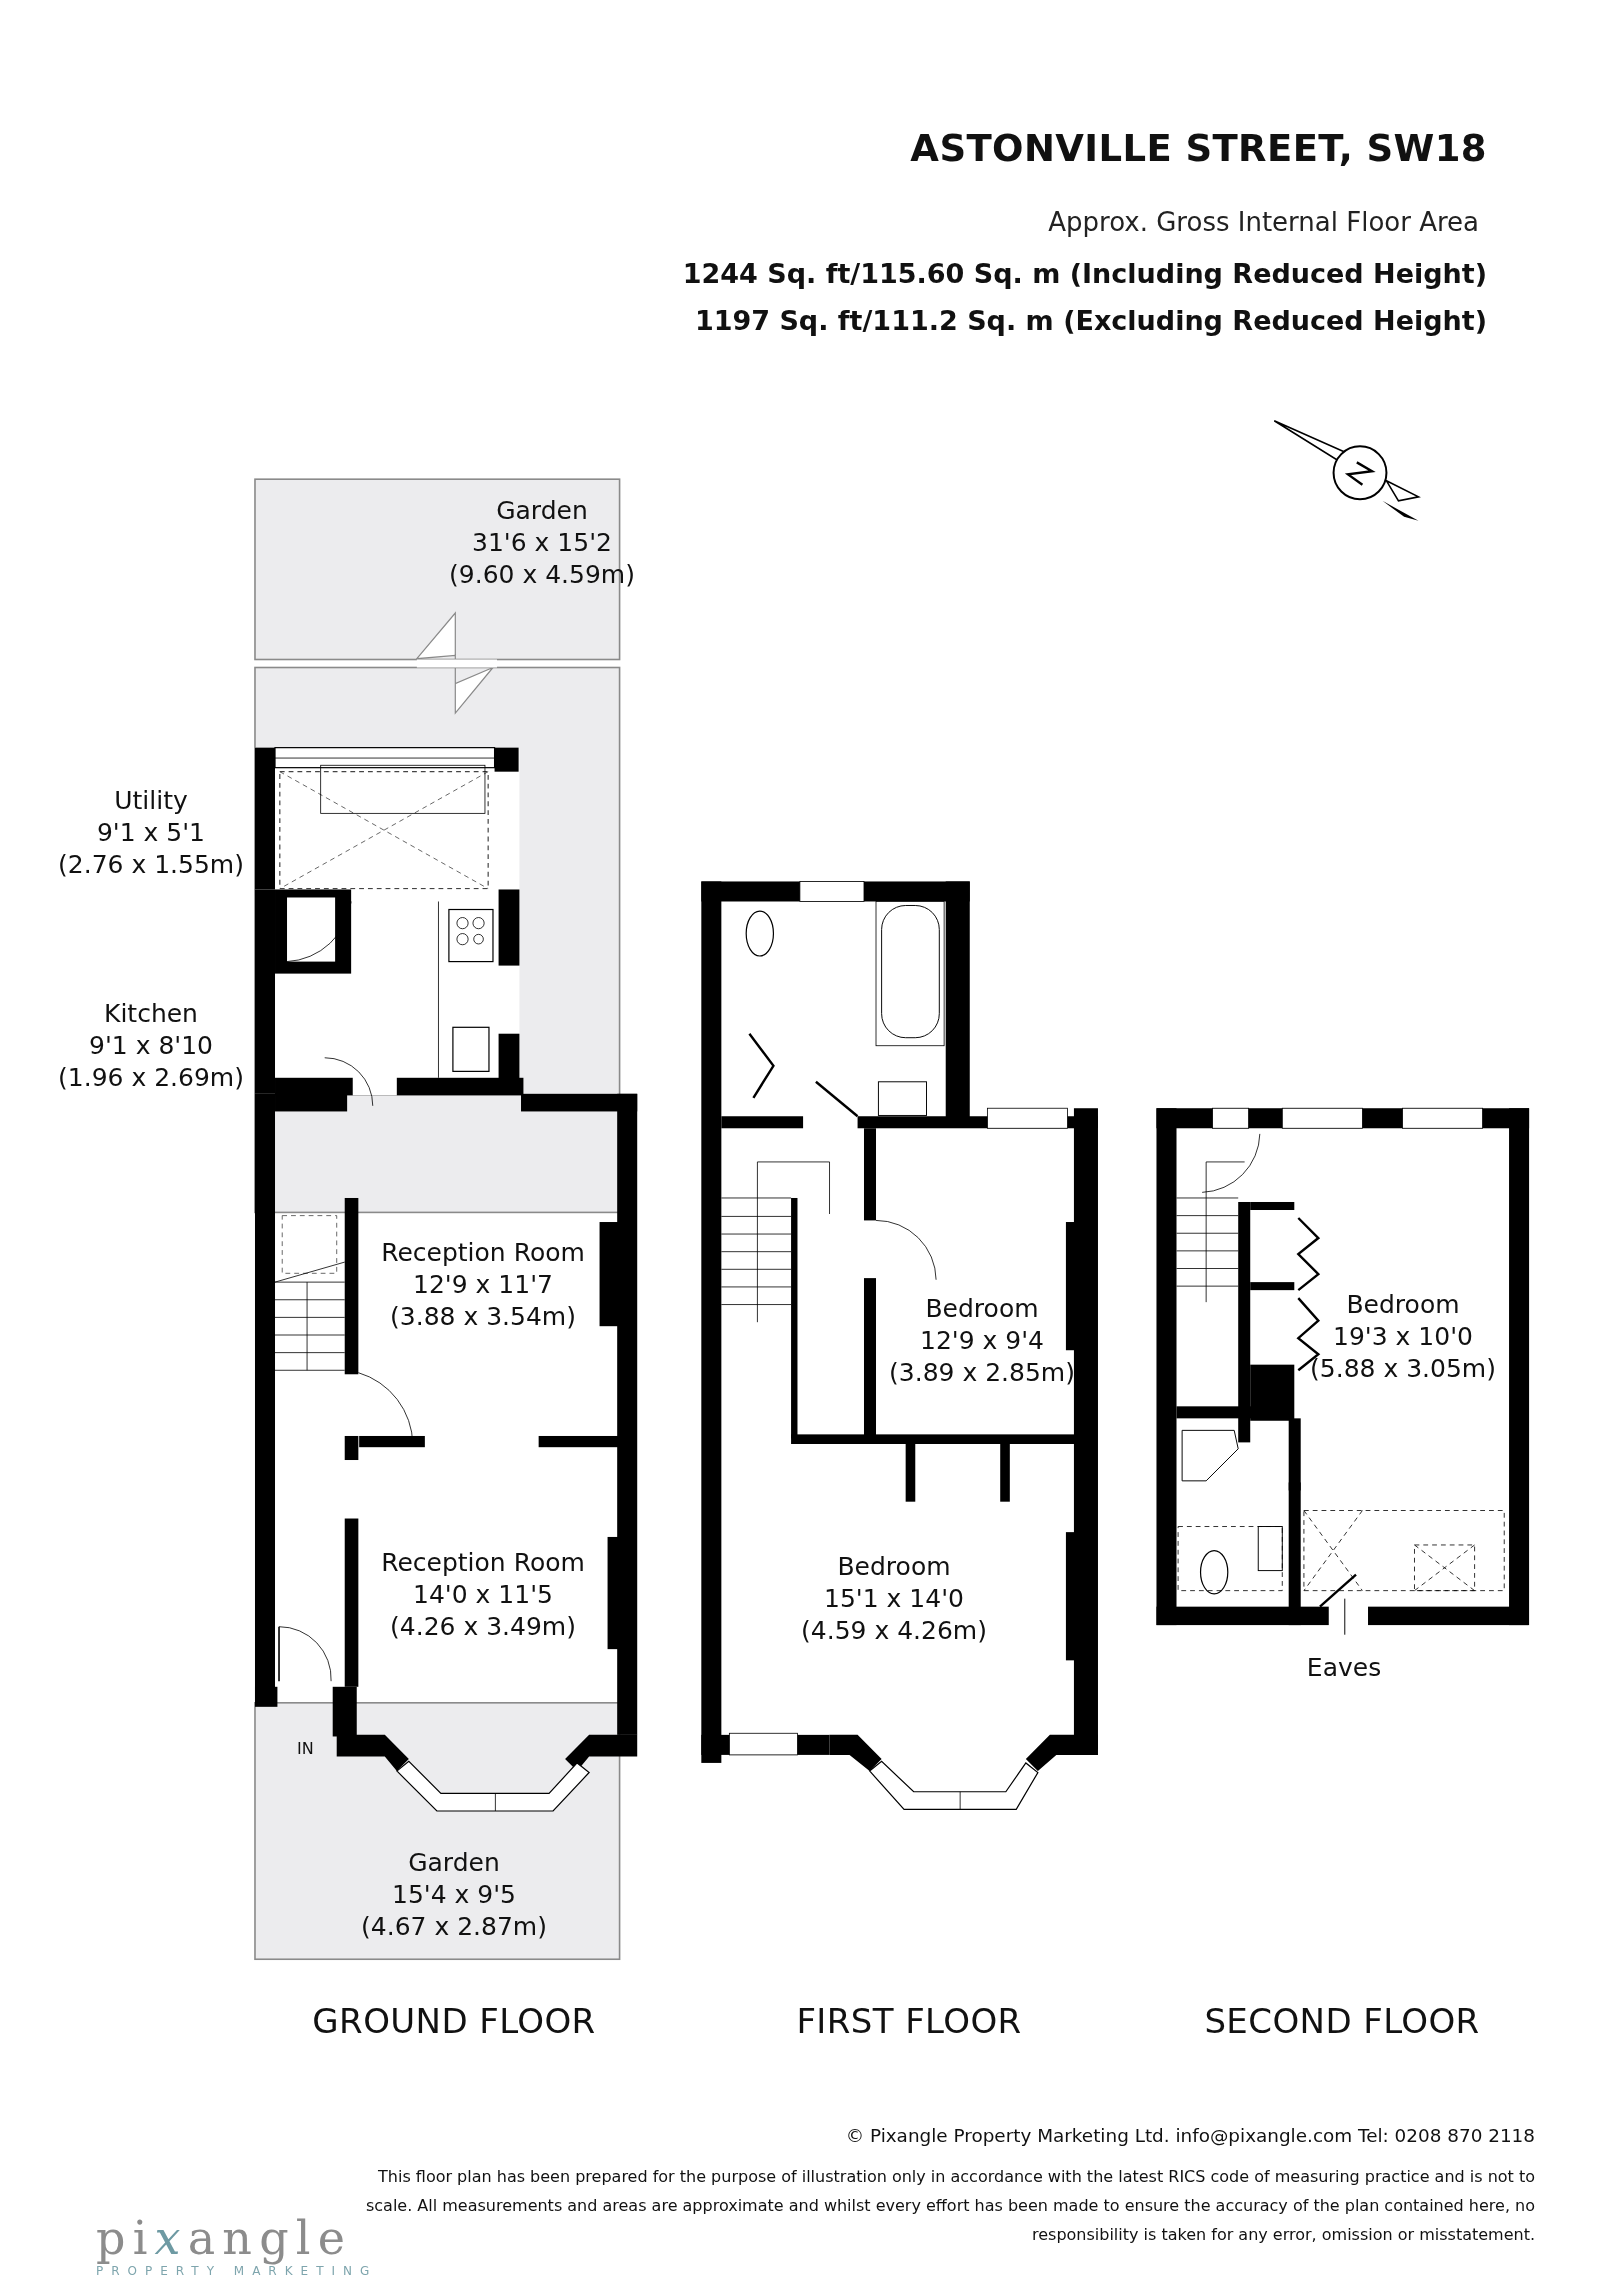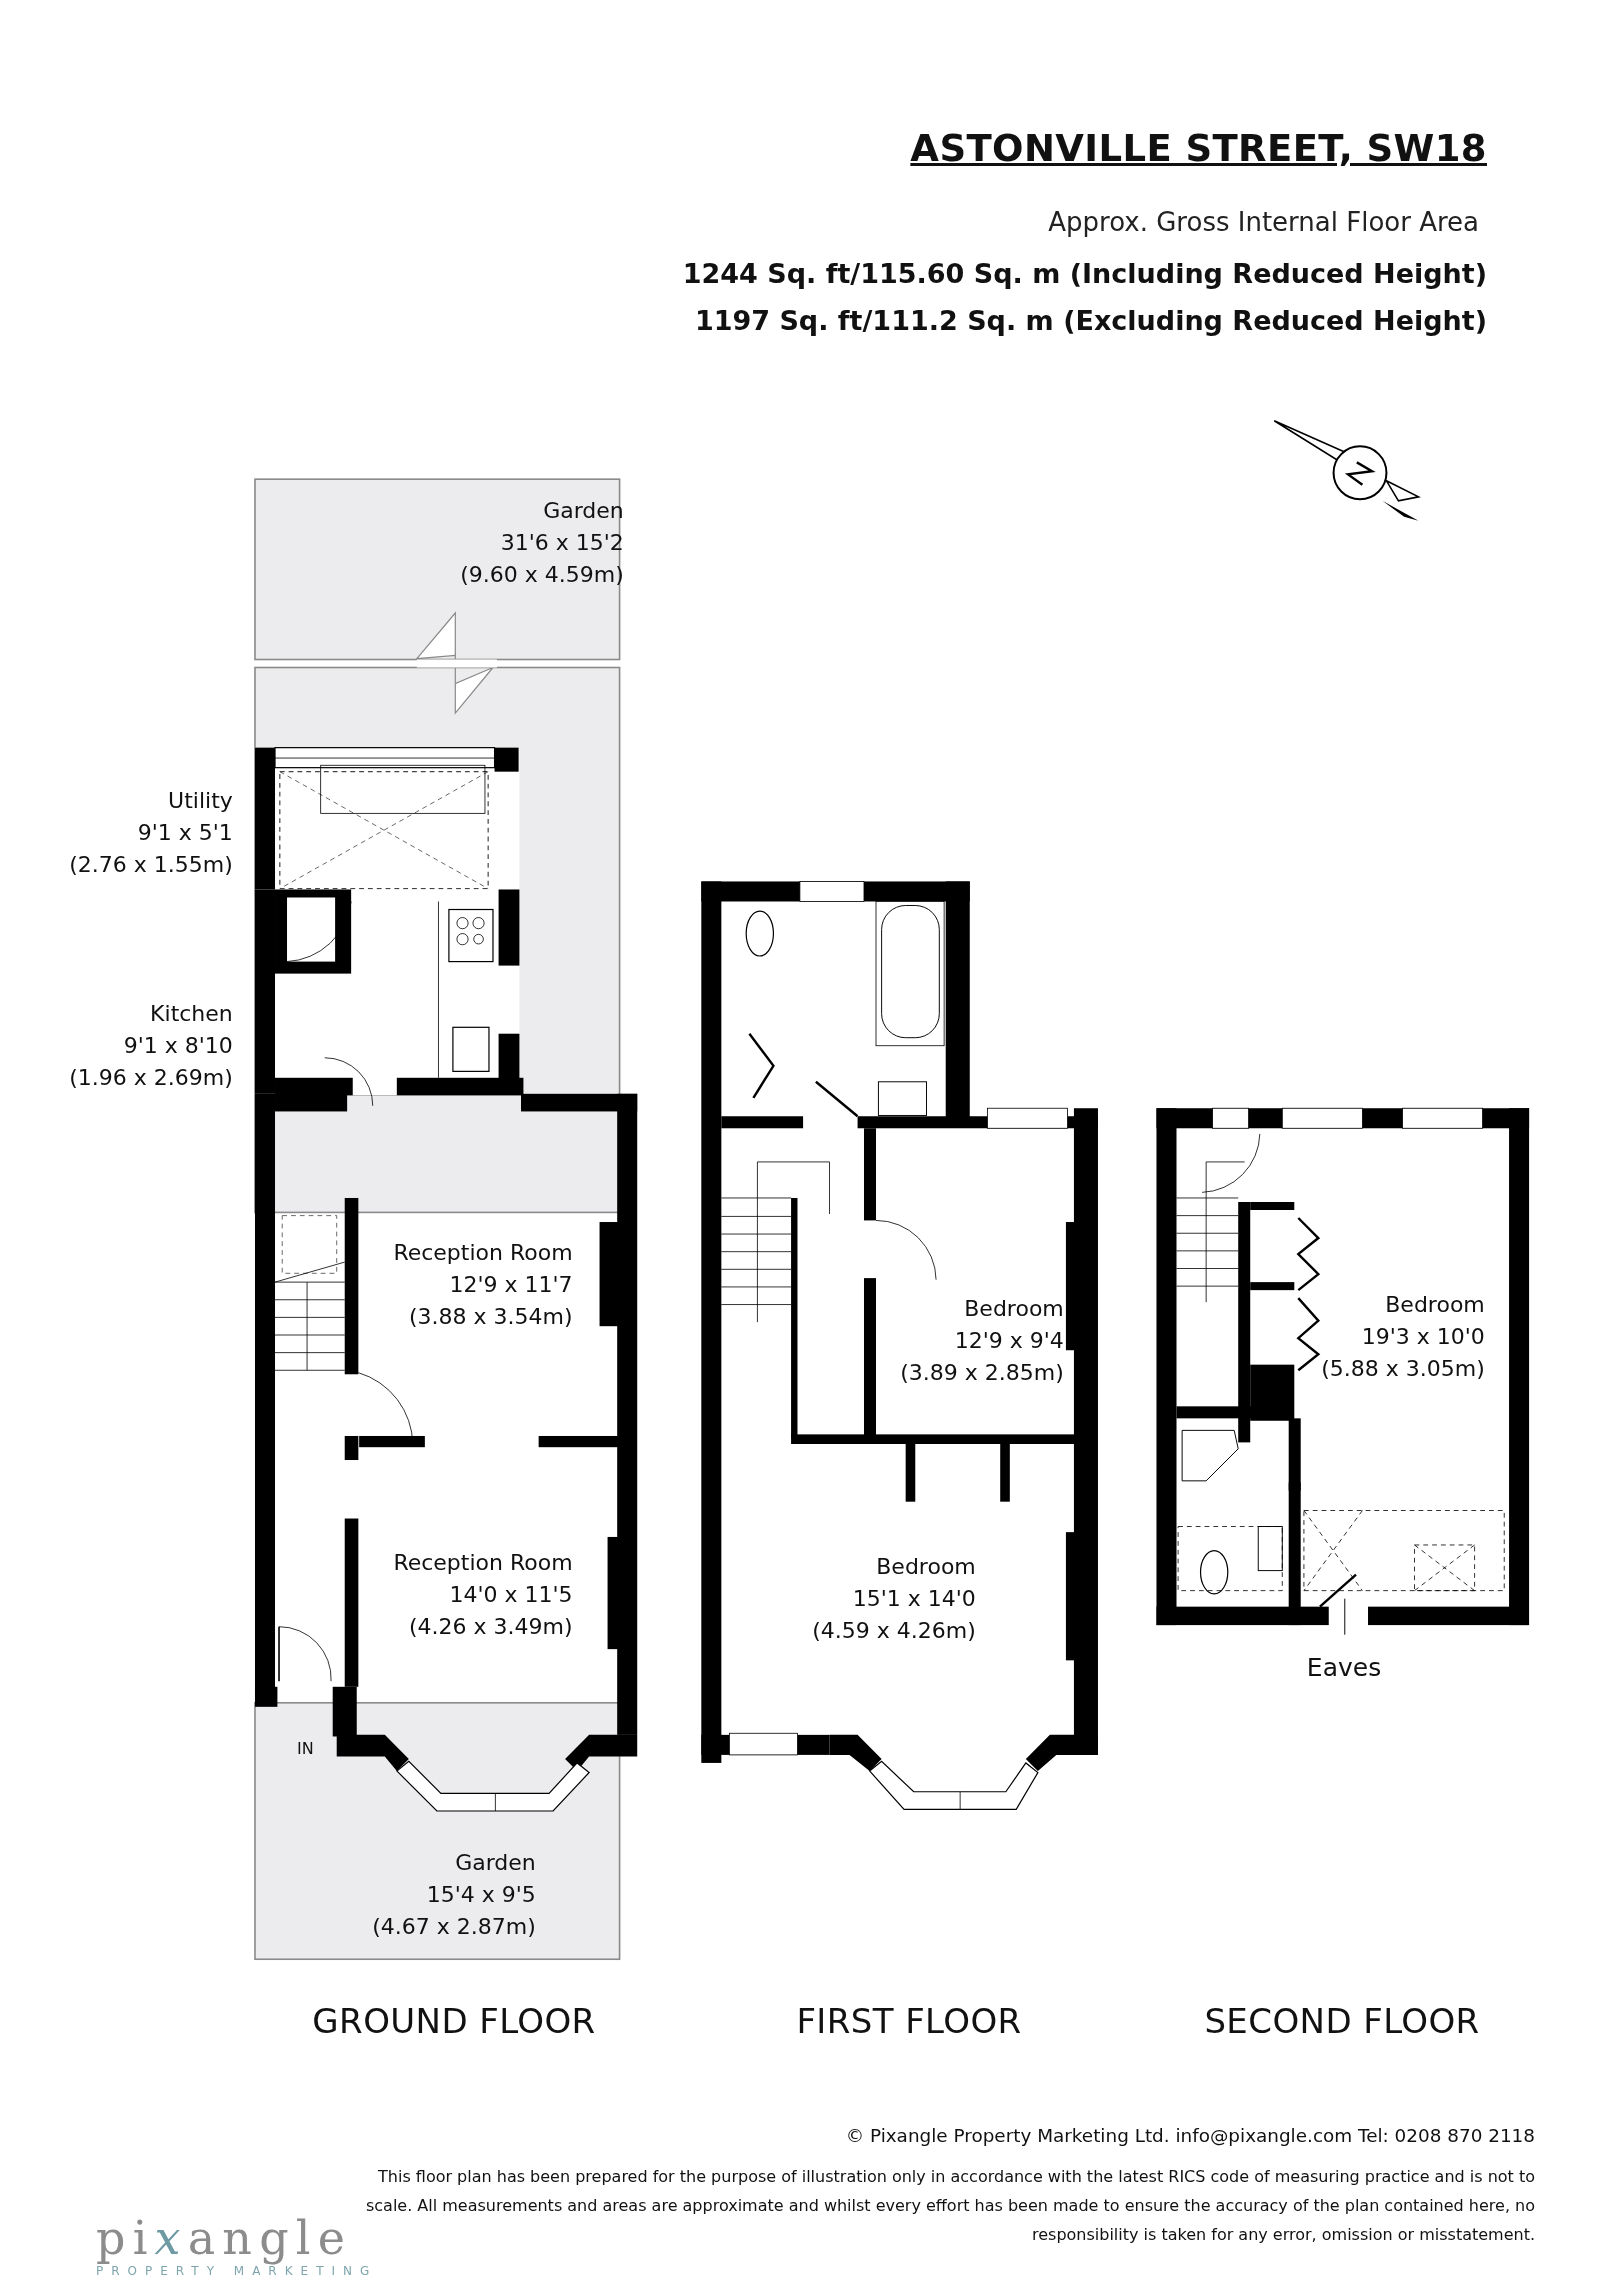--- a/index.html
+++ b/index.html
@@ -1,25 +1,25 @@
 <!DOCTYPE html>
 <html style="font-size:13px"><head>
 <meta charset="utf-8">
 <style>
   html, body { margin: 0; padding: 0; background: #ffffff; }
   body { width: 1623px; height: 2295px; position: relative; overflow: hidden;
          font-family: "DejaVu Sans", "Liberation Sans", sans-serif; color: #111; }
   .abs { position: absolute; }
-  .title { right: 136px; top: 127px; font-size: 37px; font-weight: bold; letter-spacing: 0.4px; text-align: right; white-space: nowrap; text-decoration: underline; }
+  .title { right: 136px; top: 127px; font-size: 37px; font-weight: bold; letter-spacing: 0.4px; text-align: right; white-space: nowrap; }
   .subtitle { right: 144px; top: 207px; font-size: 26px; text-align: right; white-space: nowrap; color: #222; }
   .area { right: 136px; font-size: 27px; font-weight: bold; text-align: right; white-space: nowrap; }
   .area1 { top: 258px; }
   .area2 { top: 305px; }
   svg.plan { position: absolute; left: 0; top: 0; }
-  .room-label { position: absolute; text-align: right; font-size: 22px; line-height: 32px; color: #111; white-space: nowrap; transform: translateX(-50%); }
+  .room-label { position: absolute; text-align: center; font-size: 25px; line-height: 32px; color: #111; white-space: nowrap; transform: translateX(-50%); }
   .floor-label { position: absolute; font-size: 34px; letter-spacing: 0.4px; transform: translateX(-50%); white-space: nowrap; color: #111; }
   .in-label { position: absolute; font-size: 16px; font-weight: normal; }
   .eaves-label { position: absolute; font-size: 25px; transform: translateX(-50%); }
   .copyright { position: absolute; right: 88px; top: 2125px; font-size: 18.4px; white-space: nowrap; color: #111; }
   .disclaimer { position: absolute; right: 88px; top: 2162px; width: 1186px; font-size: 16px; line-height: 29px; text-align: right; color: #111; }
   .logo { position: absolute; left: 96px; top: 2166px; }
   .logo-word { font-family: "DejaVu Serif", "Liberation Serif", serif; font-size: 46px; letter-spacing: 7.2px; color: #8c8c8c; line-height: 48px; margin-top: 48px; }
   .logo-x { color: #6e9aa3; font-style: italic; }
   .logo-sub { font-family: "DejaVu Sans", sans-serif; font-size: 12px; letter-spacing: 8px; color: #7ea5ad; margin-top: 1.6px; }
 </style>

